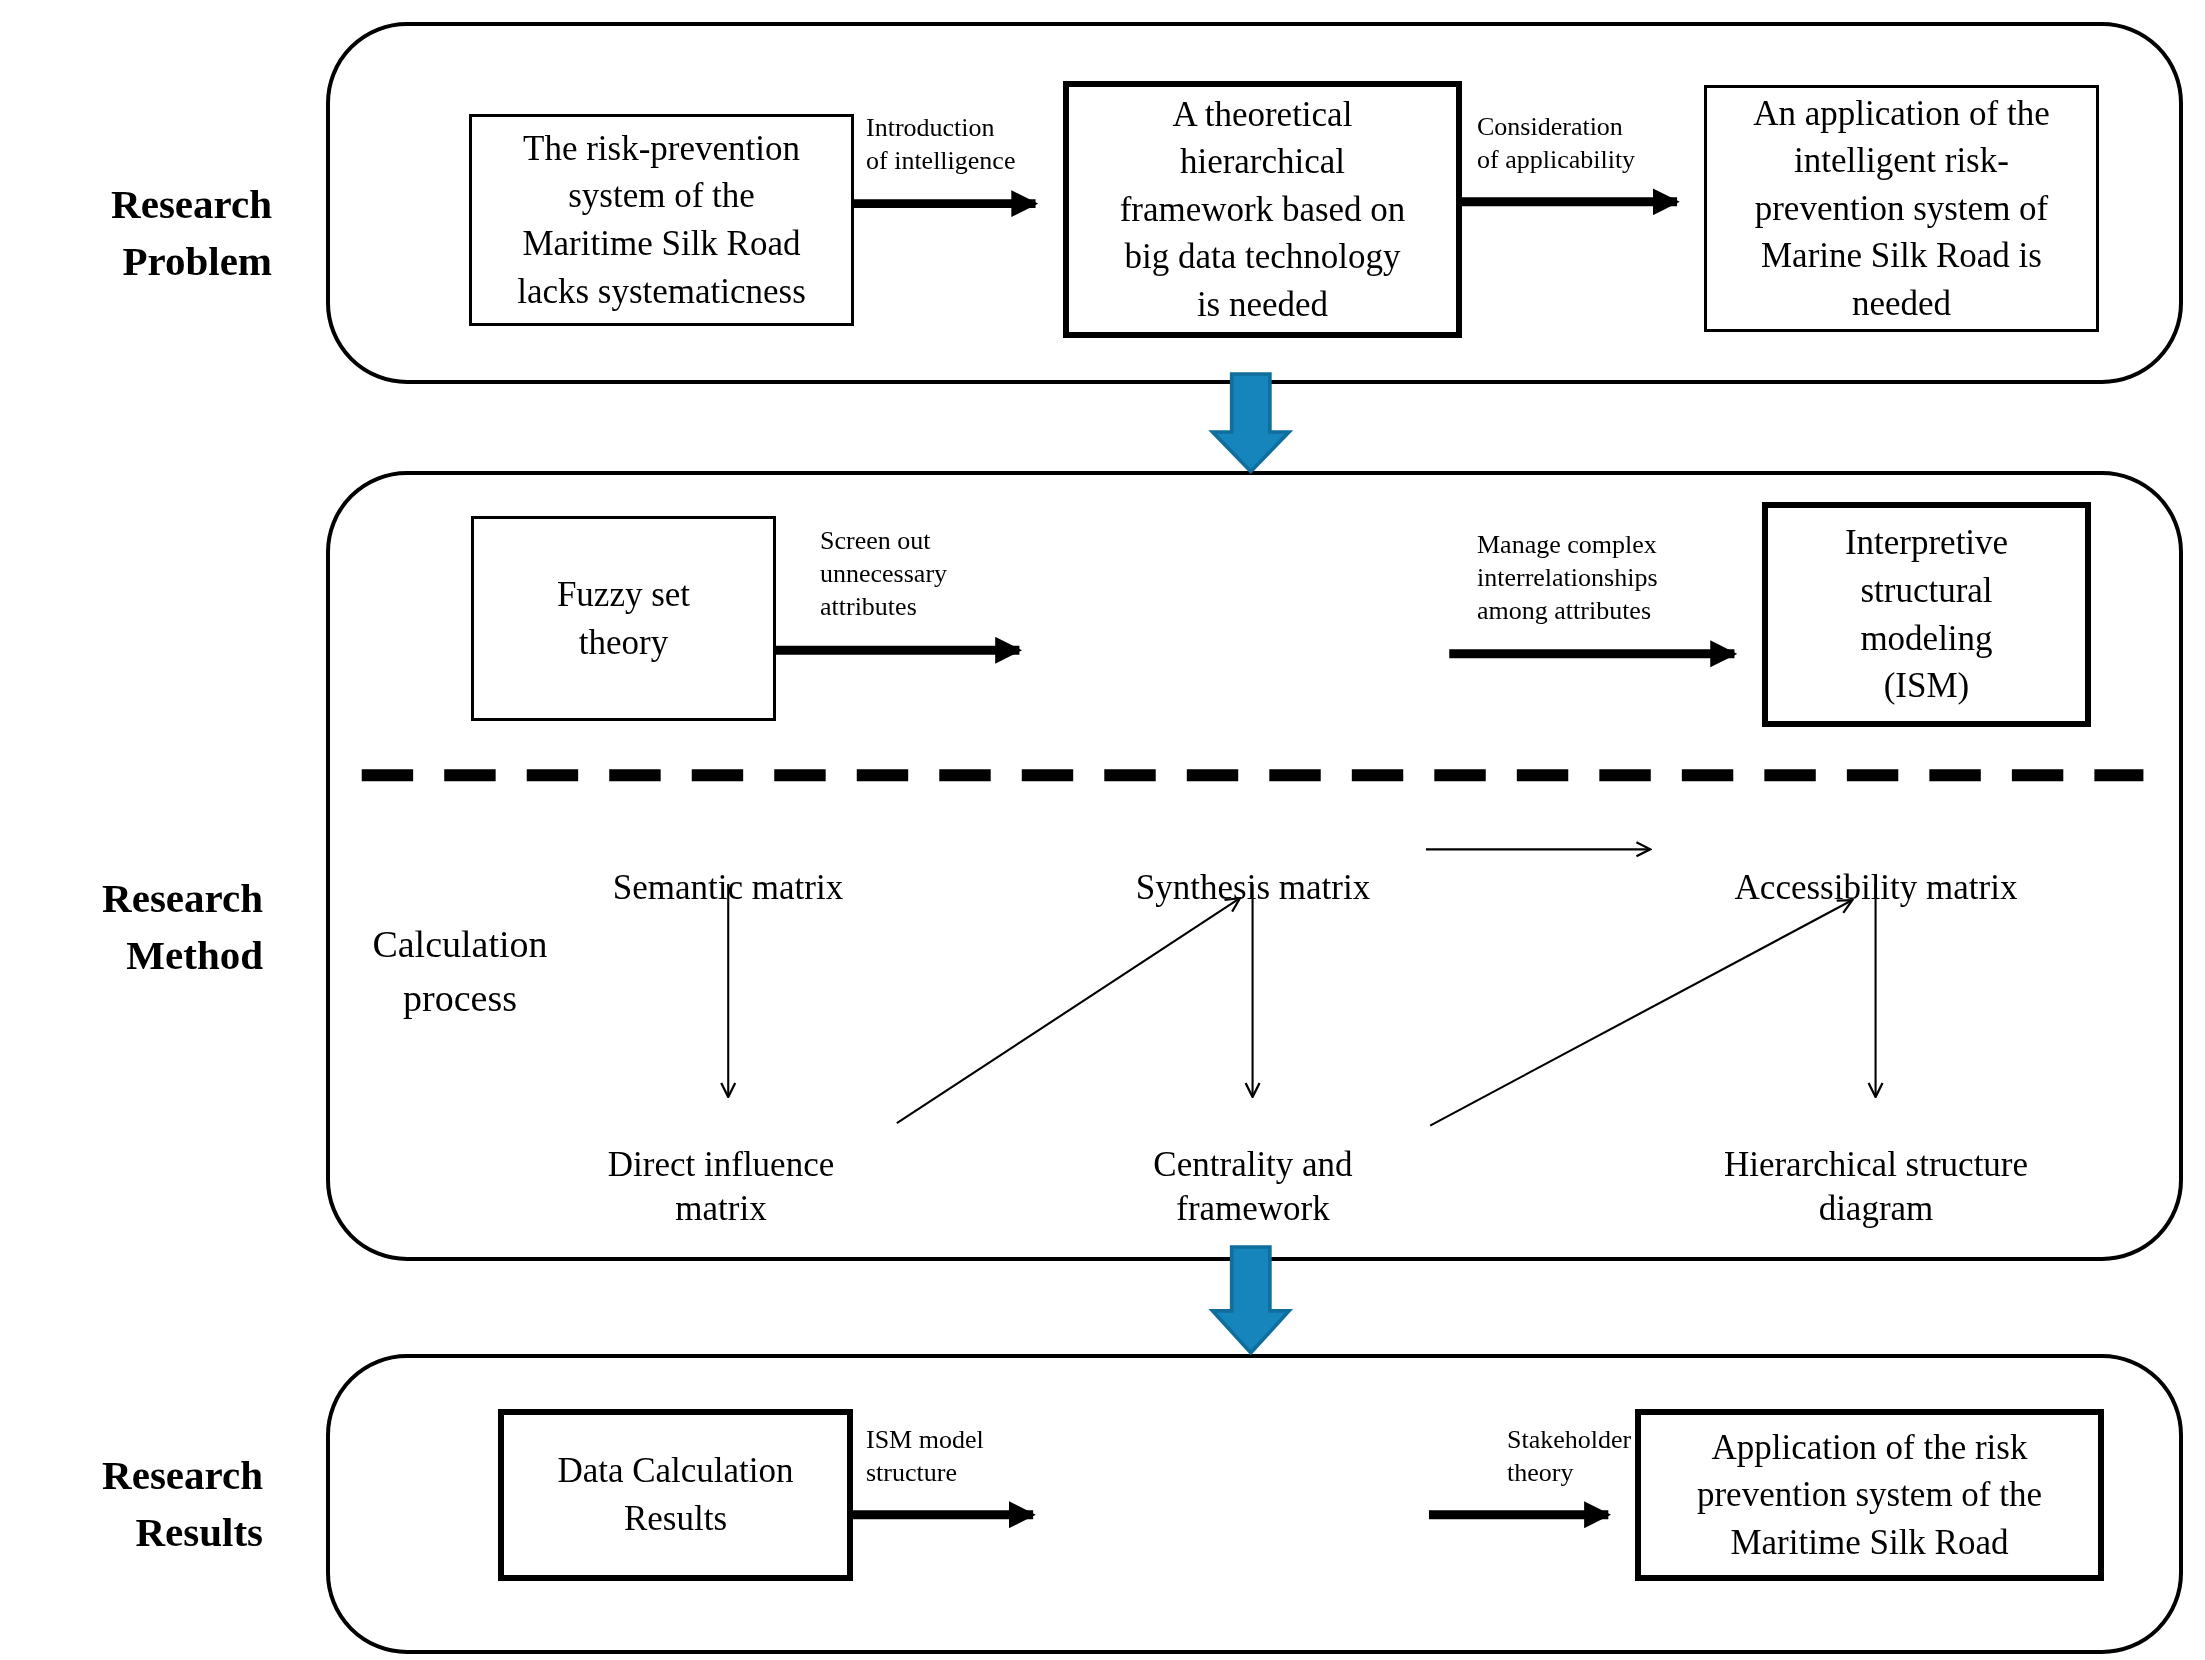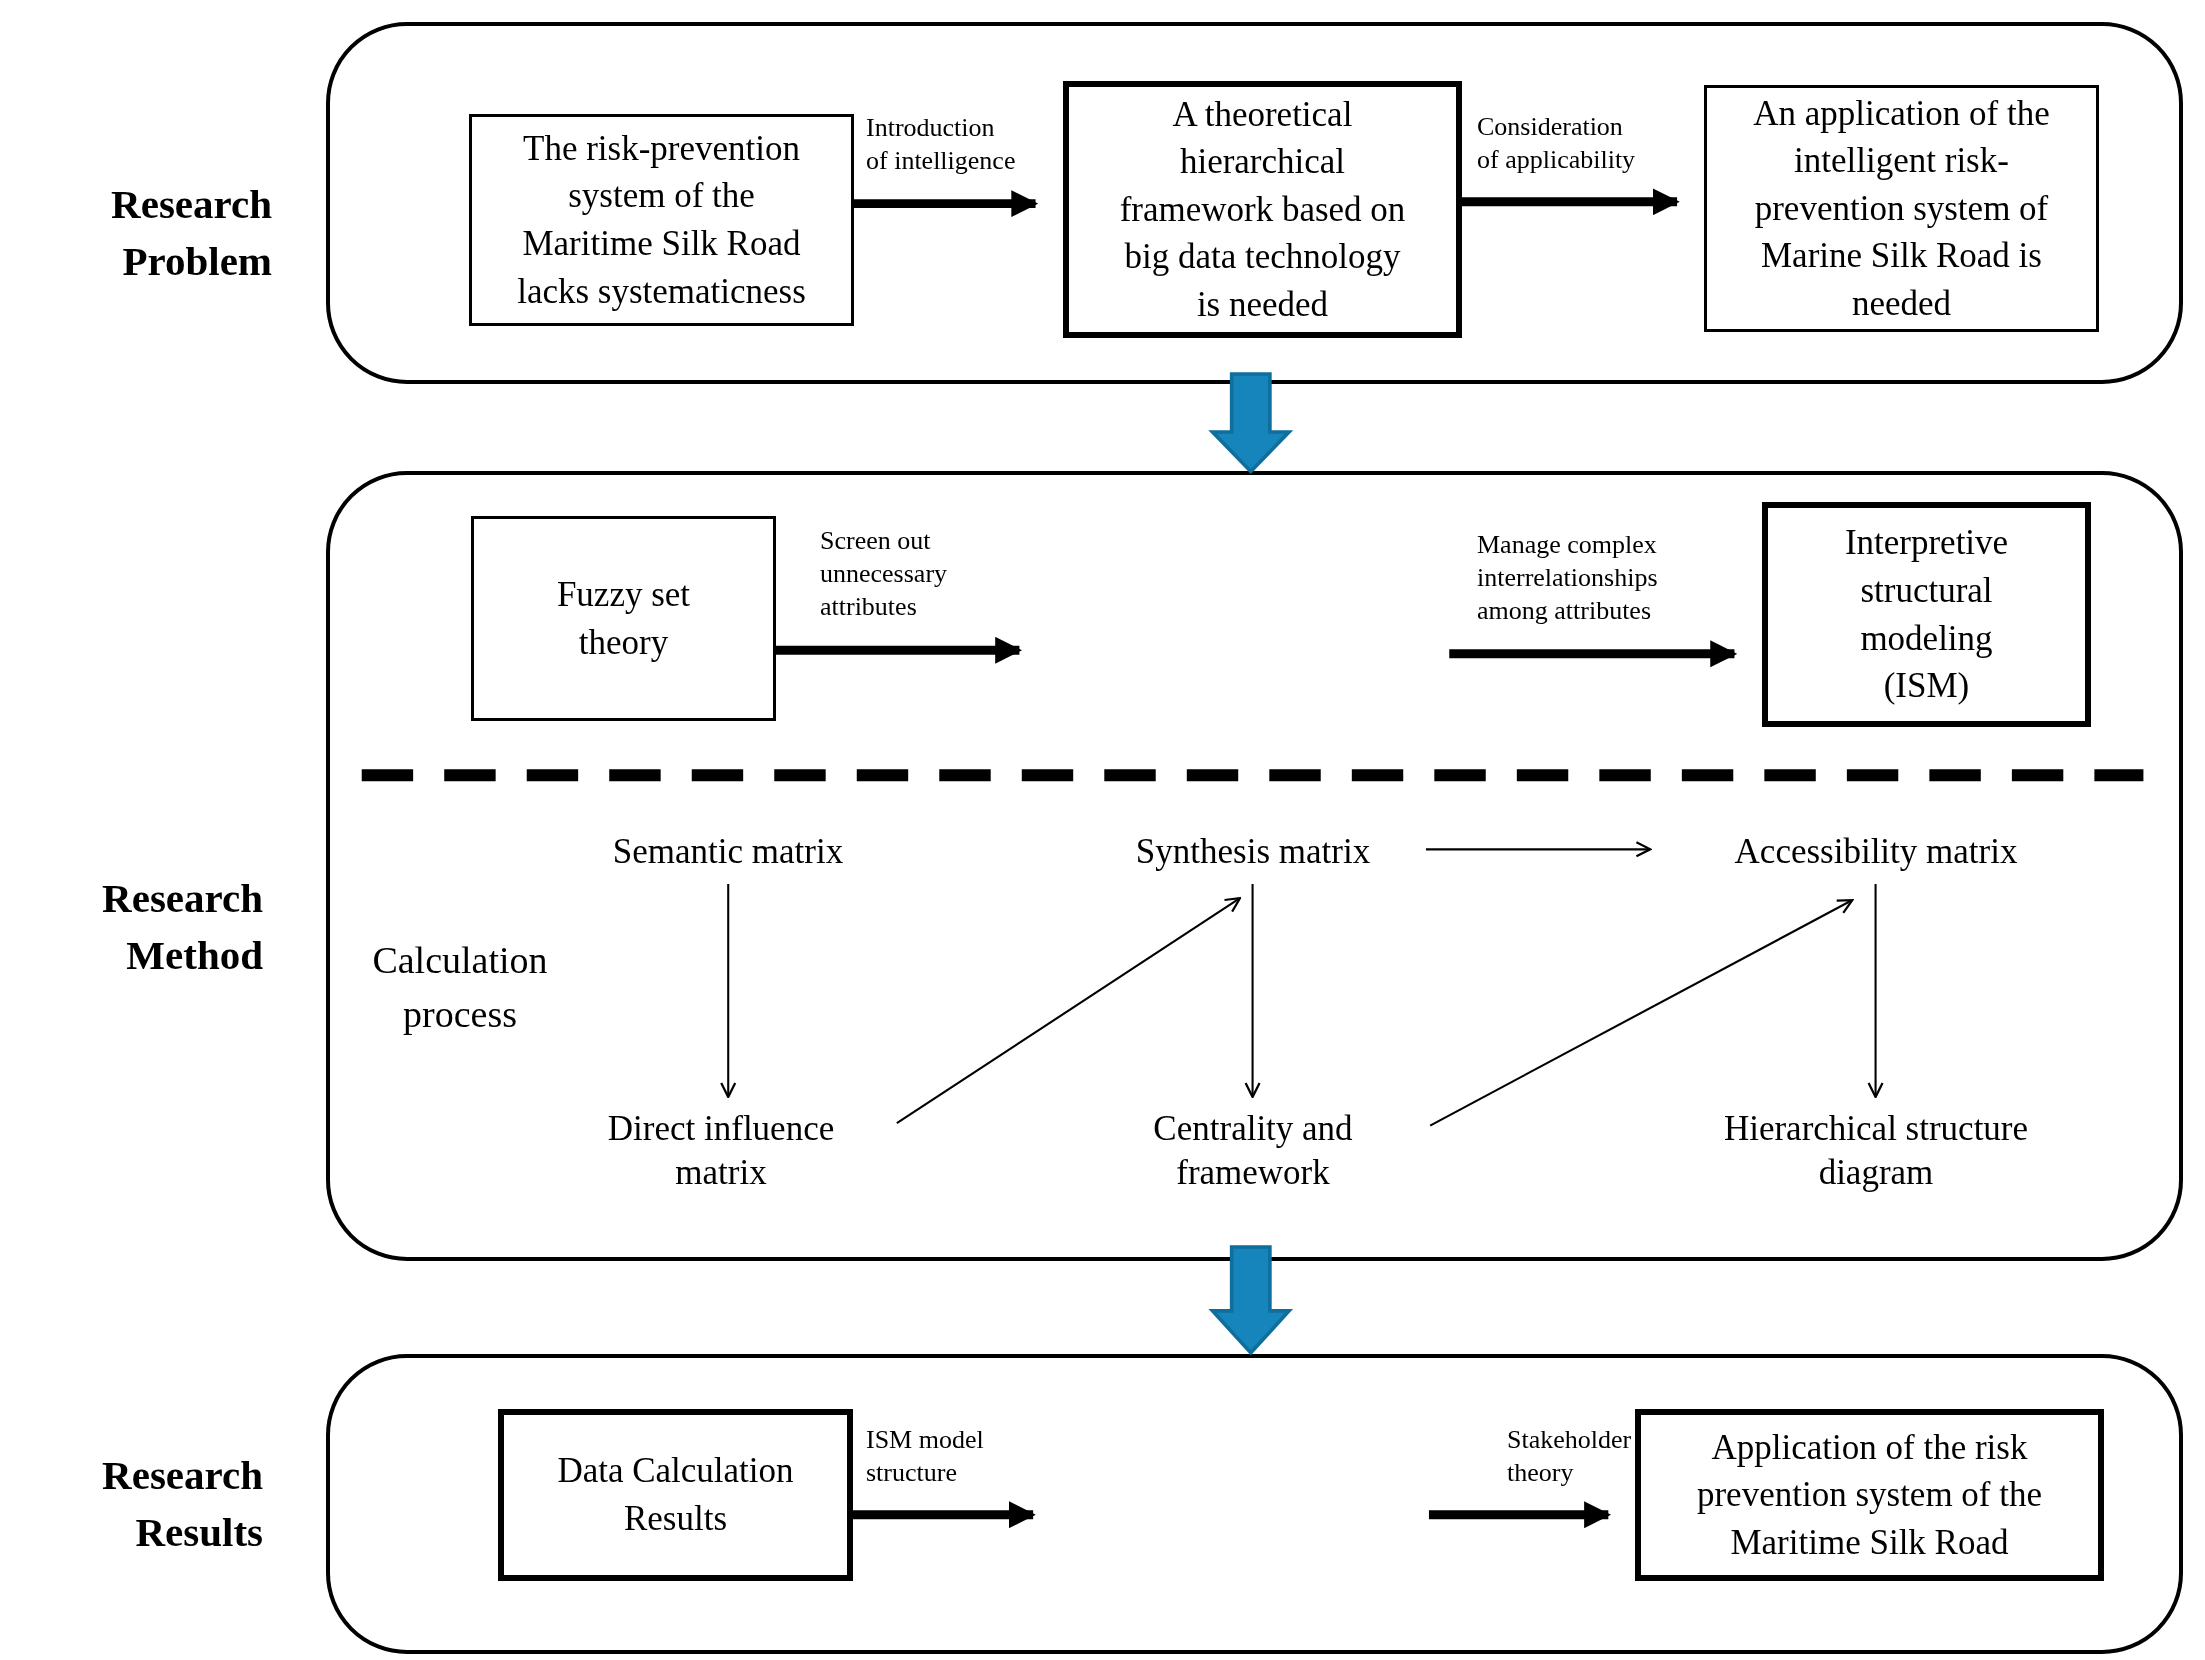--- a/index.html
+++ b/index.html
@@ -23,21 +23,21 @@
     position:absolute;width:263px;text-align:right;
     font-weight:bold;font-size:41px;line-height:1.38;
     white-space:pre-line;z-index:3;
   }
   .arrow-label{
     position:absolute;font-size:26px;line-height:1.26;
     white-space:pre-line;z-index:3;
   }
   .node{
     position:absolute;transform:translateX(-50%);text-align:center;
-    font-size:35px;line-height:1.26;white-space:pre-line;z-index:3;
+    font-size:35px;line-height:1.26;white-space:pre-line;z-index:3;margin-top:36px;
   }
   .calc{
     position:absolute;transform:translateX(-50%);text-align:center;
     font-size:38px;line-height:1.42;white-space:pre-line;z-index:3;
   }
   .blue-layer{z-index:4;}
 </style>
 </head>
 <body>
 
@@ -113,21 +113,21 @@
 modeling
 (ISM)</div>
 
   <div class="arrow-label" style="left:820px;top:525px;">Screen out
 unnecessary
 attributes</div>
   <div class="arrow-label" style="left:1477px;top:529px;">Manage complex
 interrelationships
 among attributes</div>
 
-  <div class="calc" style="left:460px;top:918px;margin-top:16px;">Calculation
+  <div class="calc" style="left:460px;top:918px;">Calculation
 process</div>
 
   <div class="node" style="left:728px;top:830px;">Semantic matrix</div>
   <div class="node" style="left:1253px;top:830px;">Synthesis matrix</div>
   <div class="node" style="left:1876px;top:830px;">Accessibility matrix</div>
 
   <div class="node" style="left:721px;top:1107px;">Direct influence
 matrix</div>
   <div class="node" style="left:1253px;top:1107px;">Centrality and
 framework</div>

